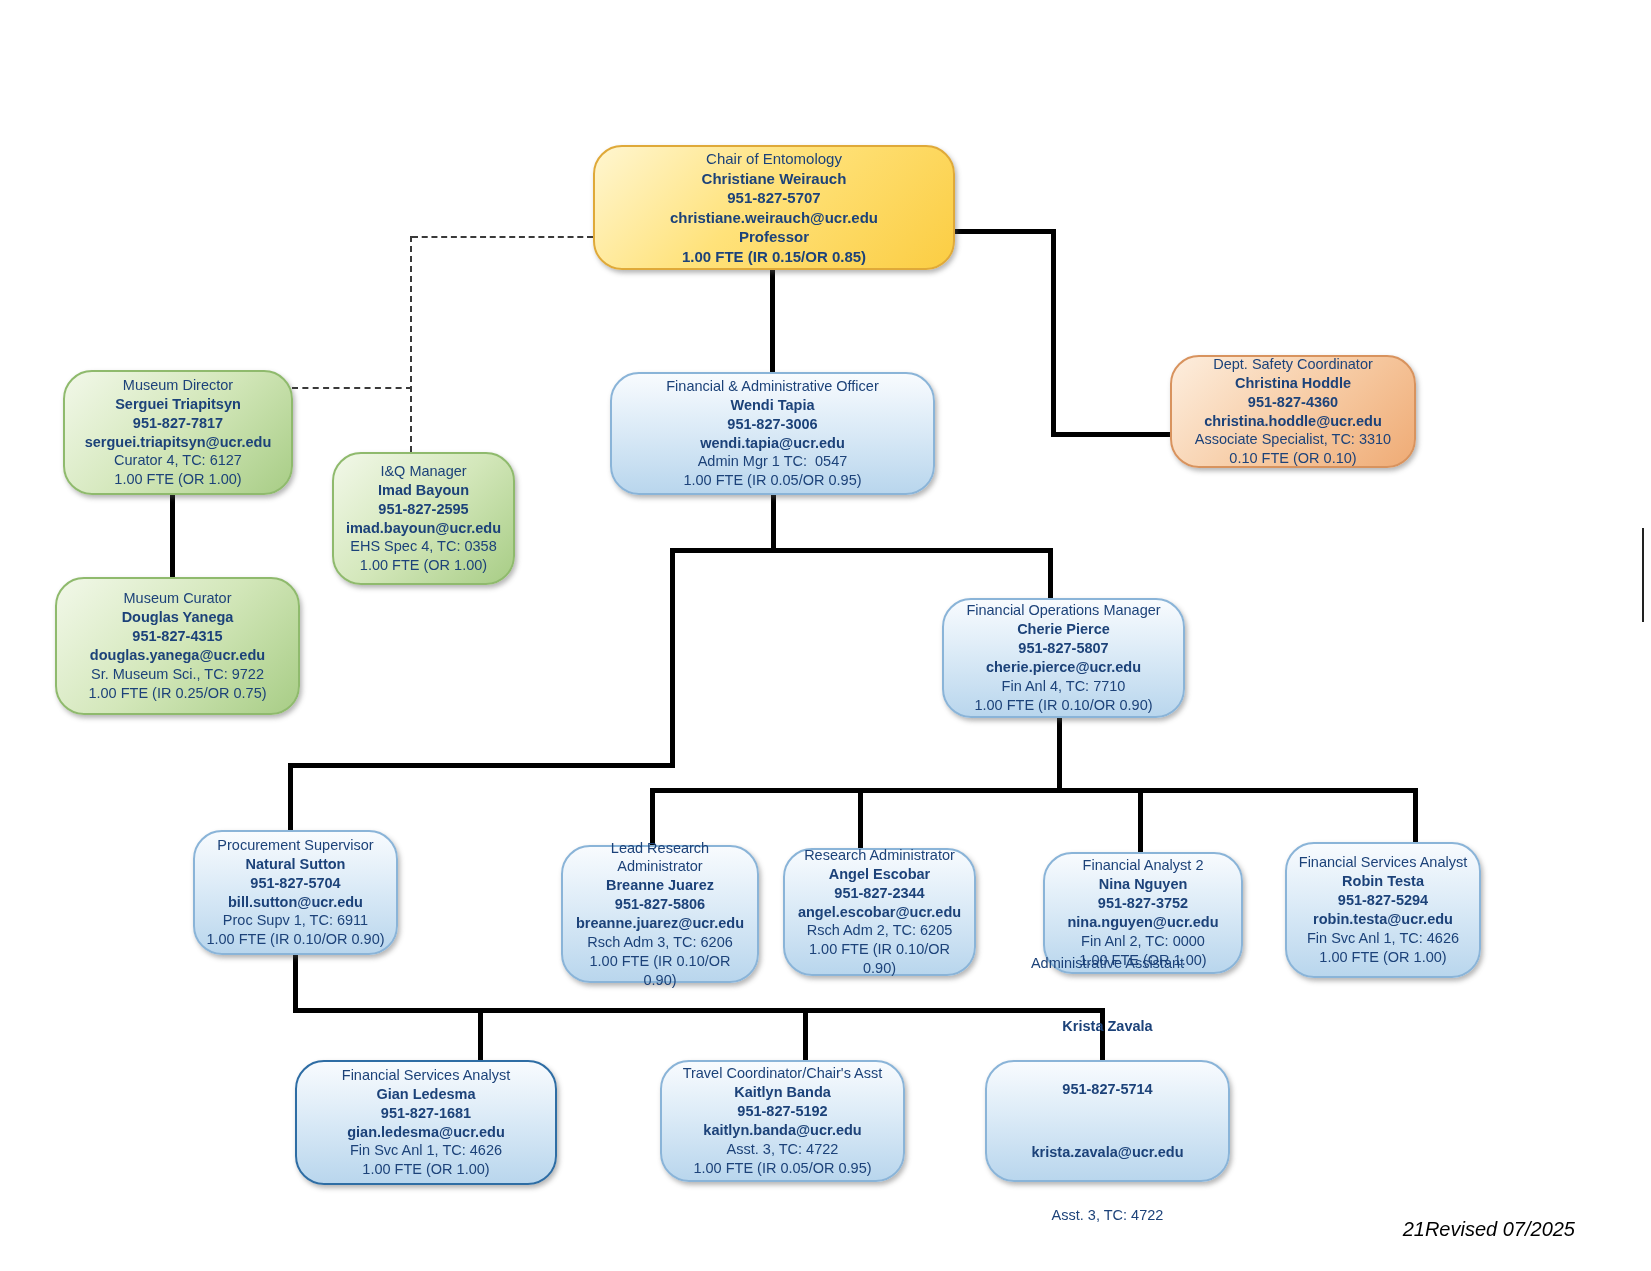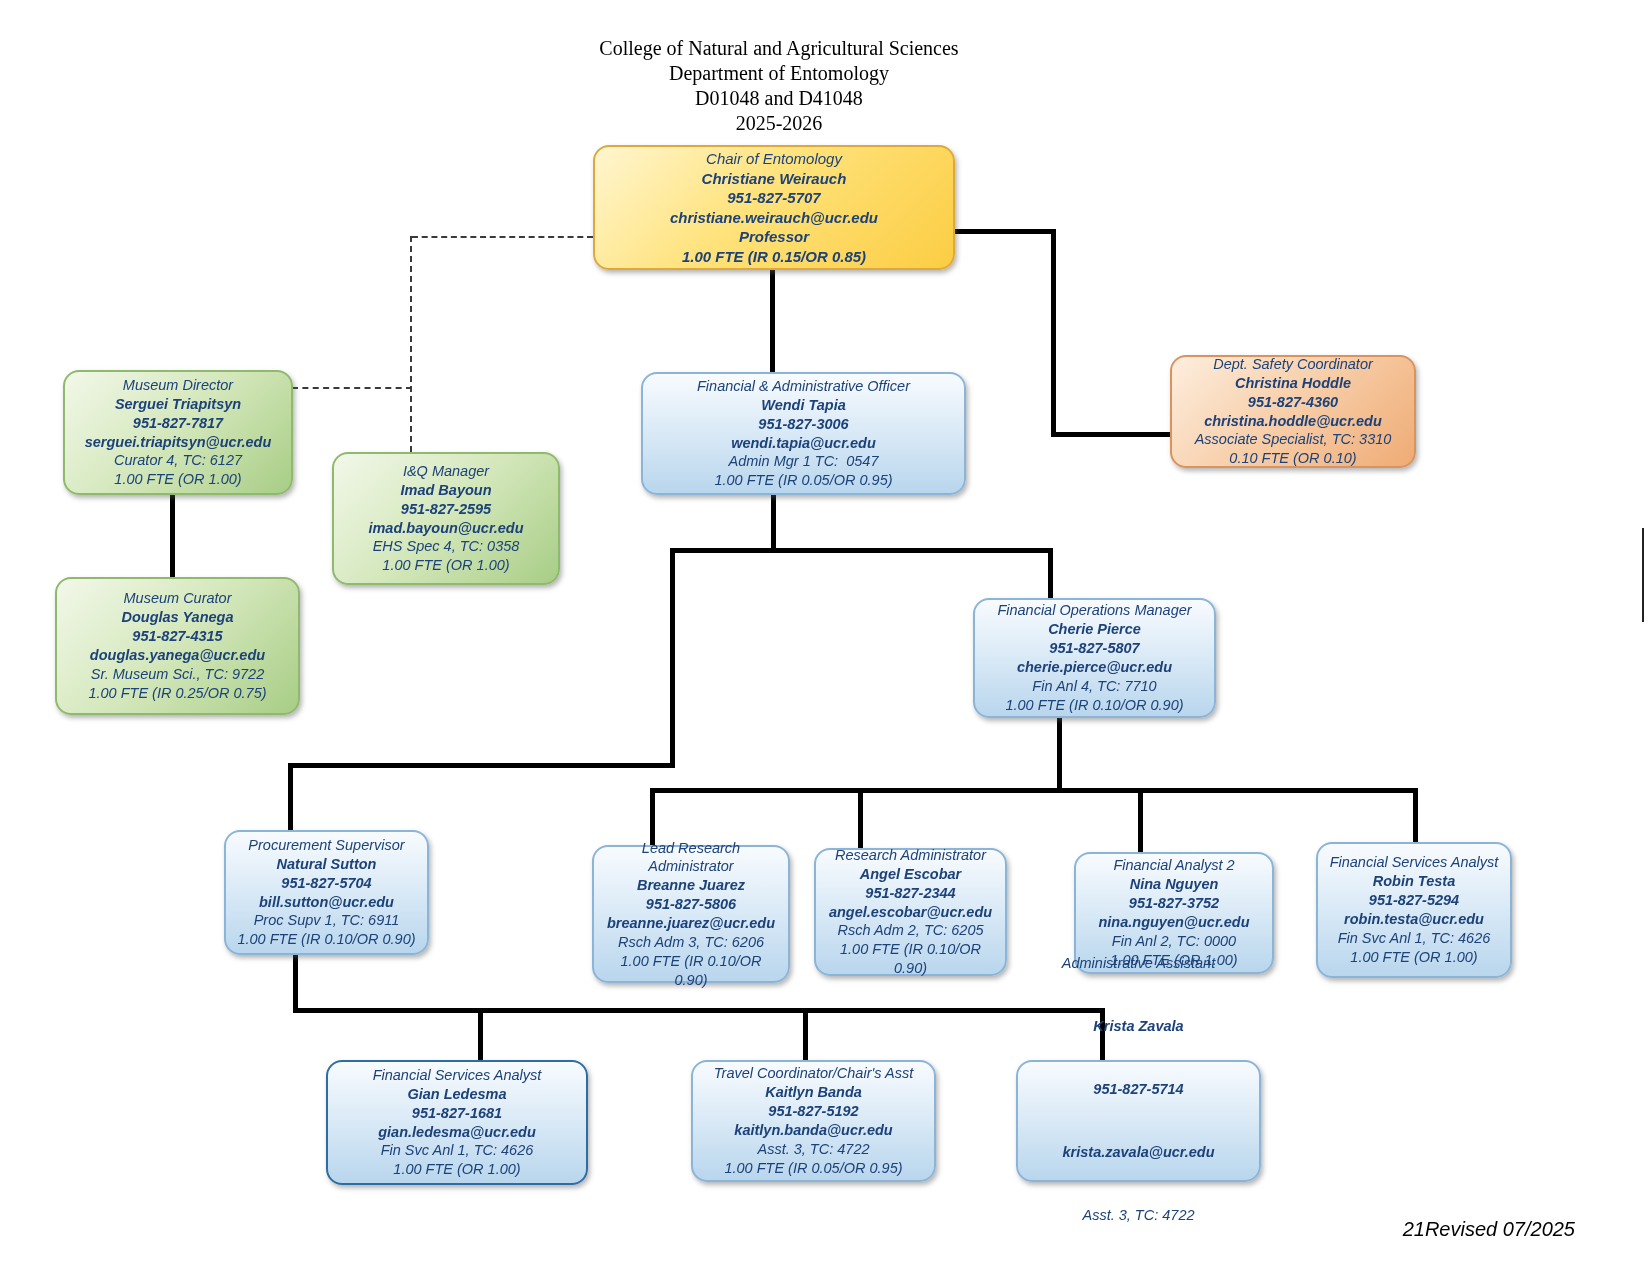--- a/index.html
+++ b/index.html
@@ -4,41 +4,41 @@
 <style>
   html,body{margin:0;padding:0;background:#ffffff;}
   #page{position:relative;width:1651px;height:1271px;background:#ffffff;overflow:hidden;
         font-family:"Liberation Sans", sans-serif;}
 
   
   #title-block{position:absolute;left:503px;top:36px;width:552px;text-align:center;
     font-family:"Liberation Serif", serif;font-size:20px;line-height:25px;color:#000;}
 
   
-  .box{position:absolute;box-sizing:border-box;border-radius:16px;
+  .box{position:absolute;box-sizing:border-box;border-radius:29px;
        display:flex;flex-direction:column;justify-content:center;align-items:center;
        text-align:center;color:#1c4279;font-size:14.5px;line-height:1.3;
-       padding:6px 8px;box-shadow:2px 3px 5px rgba(90,90,90,.45);font-style:italic;}
+       padding:6px 8px;box-shadow:2px 3px 5px rgba(90,90,90,.45);}
   .box div{width:100%;}
   .l-name,.l-phone,.l-email{font-weight:bold;}
   .box.allbold .l-class,.box.allbold .l-fte{font-weight:bold;}
 
   .yellow{background:linear-gradient(135deg,#fff6d0 0%,#ffe27a 45%,#fbcd43 100%);
           border:2px solid #dfa939;}
   .green {background:linear-gradient(135deg,#f2f8e9 0%,#d3e7ba 50%,#a8cd86 100%);
           border:2px solid #8fba6d;}
   .blue  {background:linear-gradient(180deg,#f8fbfe 0%,#dcebf7 45%,#b9d6ed 100%);
-          border:2px solid #8ab4d8;margin-left:31px;}
+          border:2px solid #8ab4d8;}
   .orange{background:linear-gradient(135deg,#fdeede 0%,#f7cda7 50%,#efab75 100%);
           border:2px solid #d8935e;}
   .blue.darkborder{border:2.5px solid #2e6da4;}
 
   #b-chair   {left:593px; top:145px; width:362px; height:125px; font-size:15px;}
   #b-musdir  {left:63px;  top:370px; width:230px; height:125px;}
-  #b-iq      {left:332px; top:452px; width:228px; height:133px;}
+  #b-iq      {left:332px; top:452px; width:183px; height:133px;}
   #b-curator {left:55px;  top:577px; width:245px; height:138px;}
   #b-fao     {left:610px; top:372px; width:325px; height:123px;}
   #b-safety  {left:1170px;top:355px; width:246px; height:113px;}
   #b-finops  {left:942px; top:598px; width:243px; height:120px;}
   #b-proc    {left:193px; top:830px; width:205px; height:125px;}
   #b-leadres {left:561px; top:845px; width:198px; height:138px;}
   #b-resadm  {left:783px; top:848px; width:193px; height:128px;}
   #b-finan2  {left:1043px;top:852px; width:200px; height:122px;}
   #b-robin   {left:1285px;top:842px; width:196px; height:136px;}
   #b-gian    {left:295px; top:1060px;width:262px; height:125px;}
@@ -80,26 +80,20 @@
 
   
   #revision{position:absolute;left:1300px;top:1218px;width:275px;text-align:right;
     font-style:italic;font-size:20px;color:#000;}
 </style>
 </head>
 <body>
 
 <div id="page">
 
-  <div id="title-block">
-    <div>College of Natural and Agricultural Sciences</div>
-    <div>Department of Entomology</div>
-    <div>D01048 and D41048</div>
-    <div>2025-2026</div>
-  </div>
 
   <div class="conn" id="c1"></div>
   <div class="conn" id="c2a"></div>
   <div class="conn" id="c2b"></div>
   <div class="conn" id="c2c"></div>
   <div class="conn" id="c4"></div>
   <div class="conn" id="c5"></div>
   <div class="conn" id="c6"></div>
   <div class="conn" id="c7"></div>
   <div class="conn" id="c8"></div>

